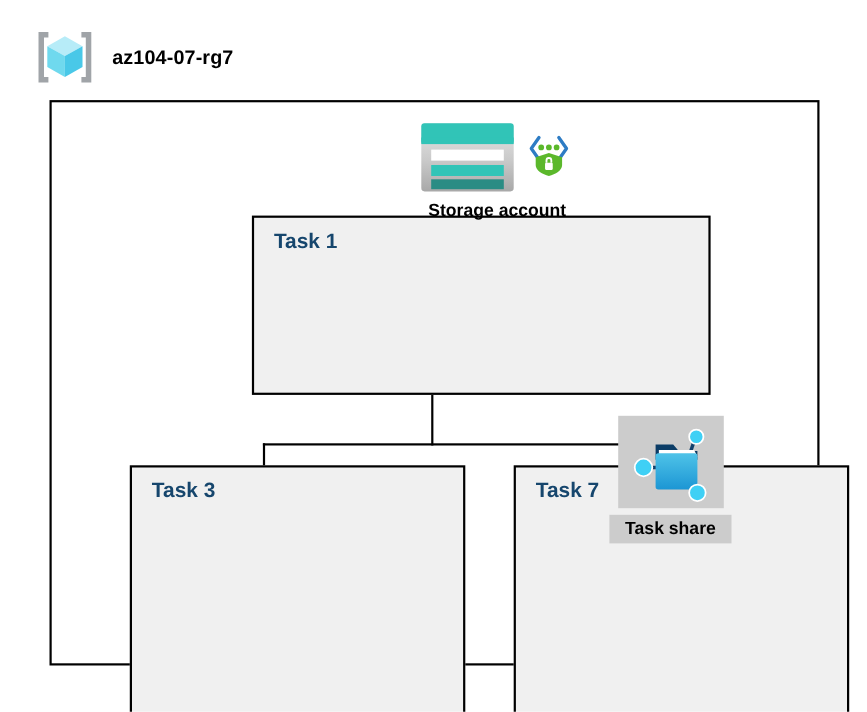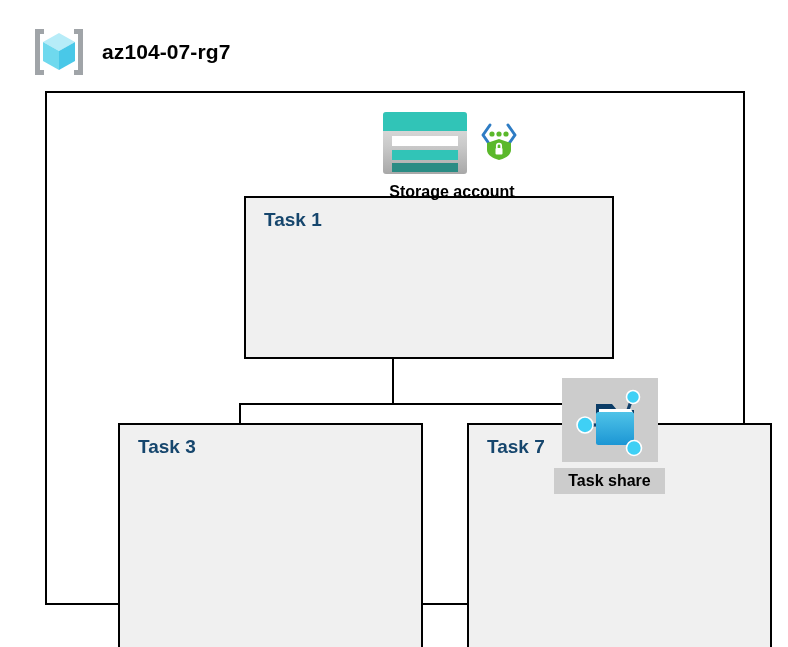--- a/index.html
+++ b/index.html
@@ -19,21 +19,21 @@
   #rg-header {
     position: absolute;
     left: 30px;
     top: 26px;
     display: flex;
     align-items: center;
     gap: 14px;
   }
   #rg-icon { width: 58px; height: 52px; display: block; }
   #rg-title {
-    font-size: 21px;
+    font-size: 18px;
     font-weight: bold;
     color: #000000;
     letter-spacing: 0.1px;
     white-space: nowrap;
   }
 
   
   #rg-box {
     position: absolute;
     left: 45px;
@@ -45,21 +45,21 @@
     background: #ffffff;
   }
 
   
   .task-box {
     position: absolute;
     background: #F0F0F0;
     border: 2px solid #000000;
     box-sizing: border-box;
   }
-  #task-1-box { left: 197px; top: 103px;  width: 370px; height: 163px; }
+  #task-1-box { left: 182px; top: 103px;  width: 417px; height: 163px; }
   #task-2-box { left: 71px;  top: 330px;  width: 305px; height: 245px; }
   #task-3-box { left: 420px; top: 330px;  width: 305px; height: 245px; }
 
   .task-label {
     position: absolute;
     left: 18px;
     top: 11px;
     font-size: 19px;
     font-weight: bold;
     color: #16466D;

